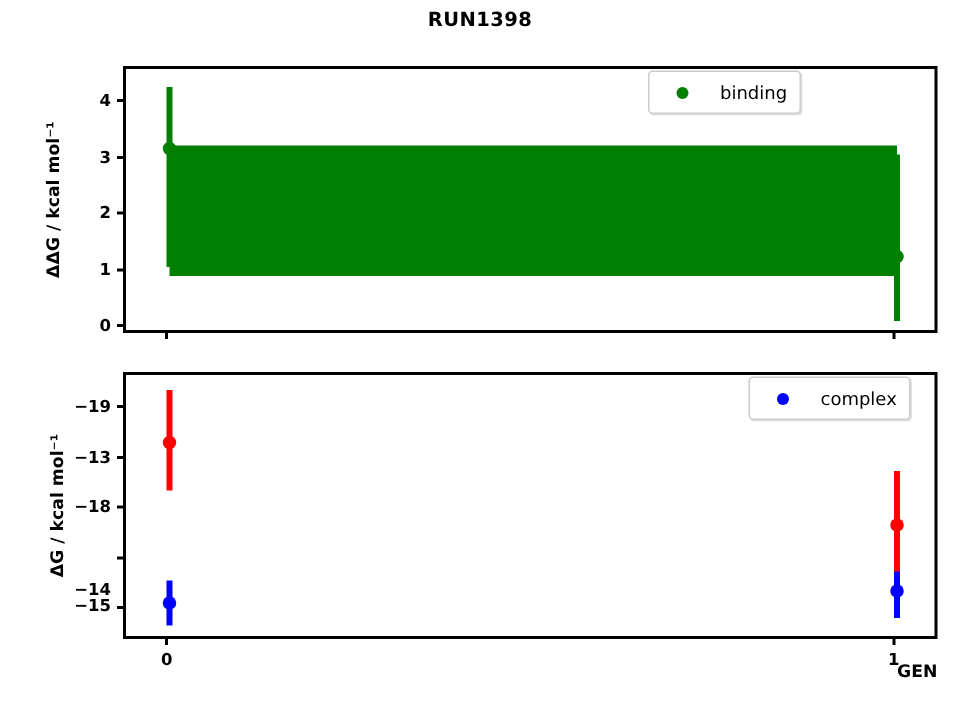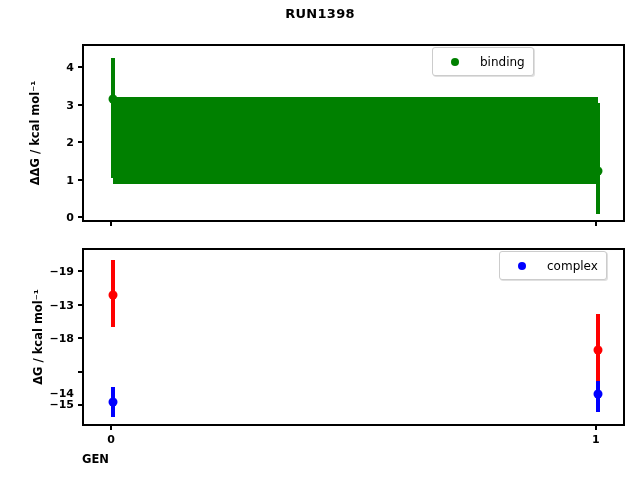--- a/index.html
+++ b/index.html
@@ -37,22 +37,22 @@
     font-size:11.5px;font-weight:bold;color:#000;
     transform-origin:50% 50%;
     transform:rotate(-90deg);
     white-space:nowrap;
     text-align:center;
   }
   #ylabel-top{left:-45px;top:126px;width:160px;}
   #ylabel-bottom{left:-42px;top:330px;width:160px;}
 
   .xlabel{
-    position:absolute;left:82px;top:452px;width:543px;
-    text-align:left;font-size:11.5px;font-weight:bold;color:#000;
+    position:absolute;left:82px;top:440px;width:543px;
+    text-align:right;font-size:11.5px;font-weight:bold;color:#000;
   }
 
   
   .ytick-label{
     position:absolute;
     font-size:11px;font-weight:bold;color:#000;
     text-align:right;
     width:44px;
     transform:translateY(-50%);
   }

